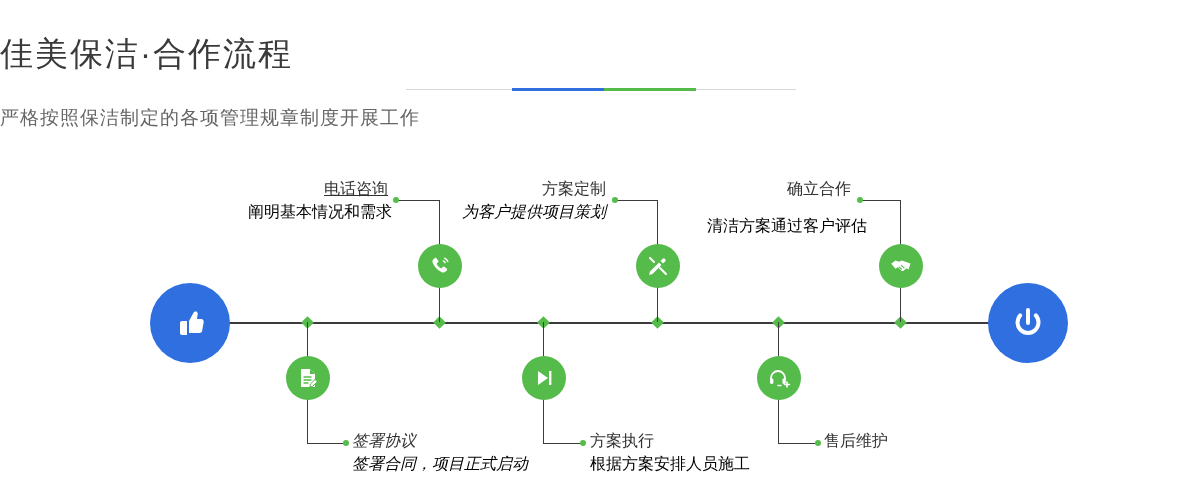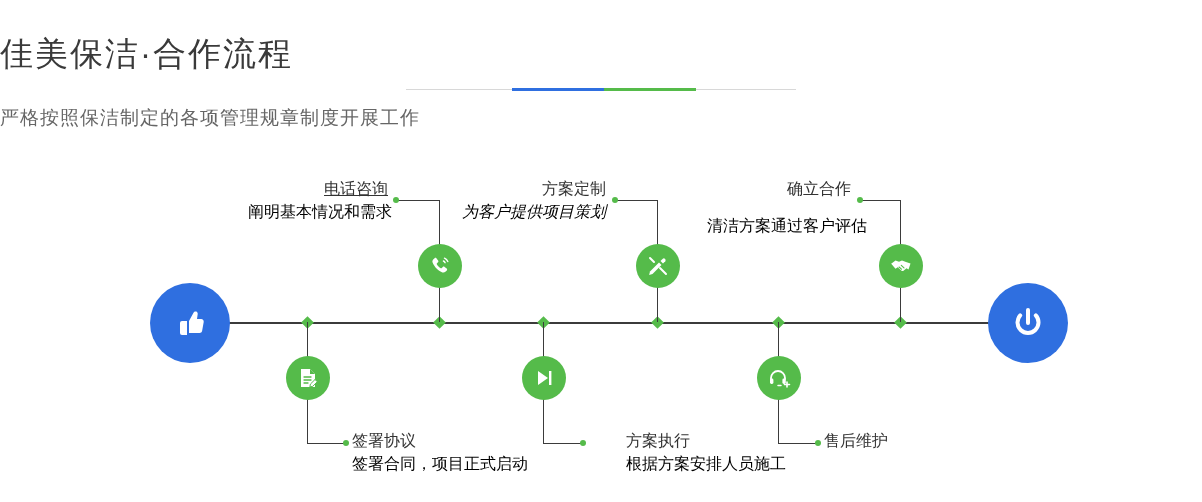--- a/index.html
+++ b/index.html
@@ -234,21 +234,21 @@
     <div class="node" style="left:286px; top:206px;">
       <span>
         <svg width="24" height="24" viewBox="0 0 24 24" fill="none">
           <path d="M5 3h9l5 5v13H5z" fill="#ffffff"></path>
           <path d="M14 3v5h5" fill="#55bb4a"></path>
           <path d="M8 11h7M8 14h7M8 17h4" stroke="#55bb4a" stroke-width="1.3" stroke-linecap="round"></path>
           <path d="M19 13.5l2.3 2.3-4.6 4.6-2.8.5.5-2.8 4.6-4.6z" fill="#ffffff" stroke="#55bb4a" stroke-width="1"></path>
         </svg>
       </span>
     </div>
-    <div class="label below" style="left:352px; top:280px;">
+    <div class="label below" style="left:352px; top:280px;font-style:italic;">
       <div class="lab-title">签署协议</div>
       <div class="lab-desc">签署合同，项目正式启动</div>
     </div>
 
     <div class="vline" style="left:657px; top:50px; height:122px;"></div>
     <div class="hline" style="left:616px; top:50px; width:42px;"></div>
     <div class="dot" style="left:612px; top:47px;"></div>
     <div class="node" style="left:636px; top:94px;">
       <span>
         <svg width="24" height="24" viewBox="0 0 24 24" fill="none">
@@ -268,21 +268,21 @@
     <div class="hline" style="left:543px; top:293px; width:40px;"></div>
     <div class="dot" style="left:580px; top:290px;"></div>
     <div class="node" style="left:522px; top:206px;">
       <span>
         <svg width="24" height="24" viewBox="0 0 24 24" fill="none">
           <path d="M6 5l10 7-10 7V5z" fill="#ffffff"></path>
           <rect x="17" y="5" width="2.4" height="14" fill="#ffffff"></rect>
         </svg>
       </span>
     </div>
-    <div class="label below" style="left:590px; top:280px;margin-left:36px;">
+    <div class="label below" style="left:590px; top:280px;">
       <div class="lab-title">方案执行</div>
       <div class="lab-desc">根据方案安排人员施工</div>
     </div>
 
     <div class="vline" style="left:900px; top:50px; height:122px;"></div>
     <div class="hline" style="left:861px; top:50px; width:40px;"></div>
     <div class="dot" style="left:857px; top:47px;"></div>
     <div class="node" style="left:879px; top:94px;">
       <span>
         <svg width="24" height="24" viewBox="0 0 24 24" fill="none">

